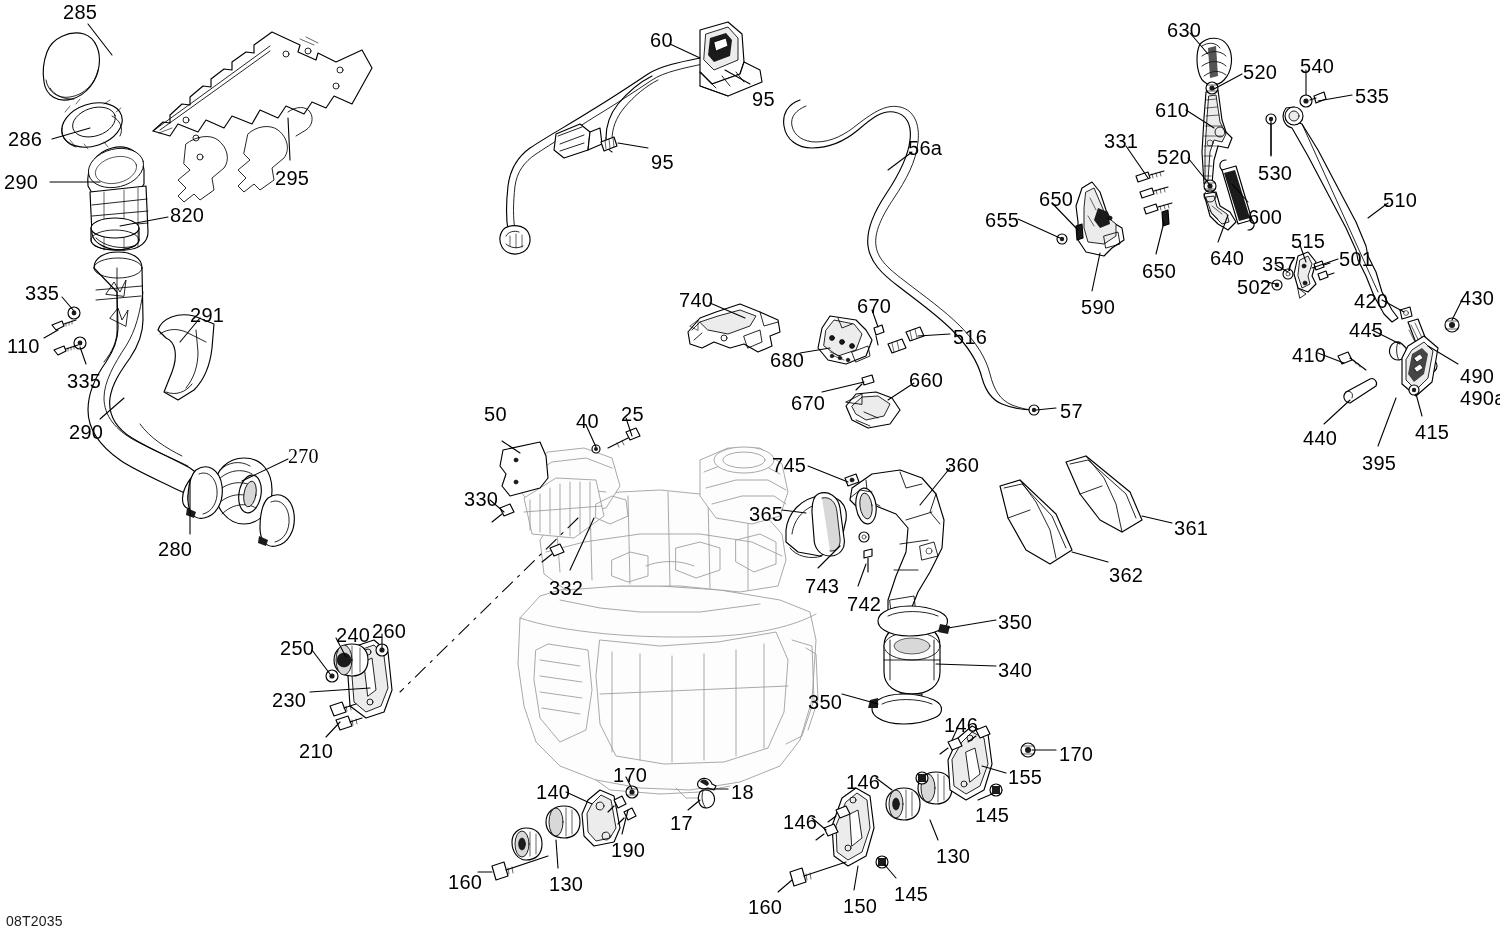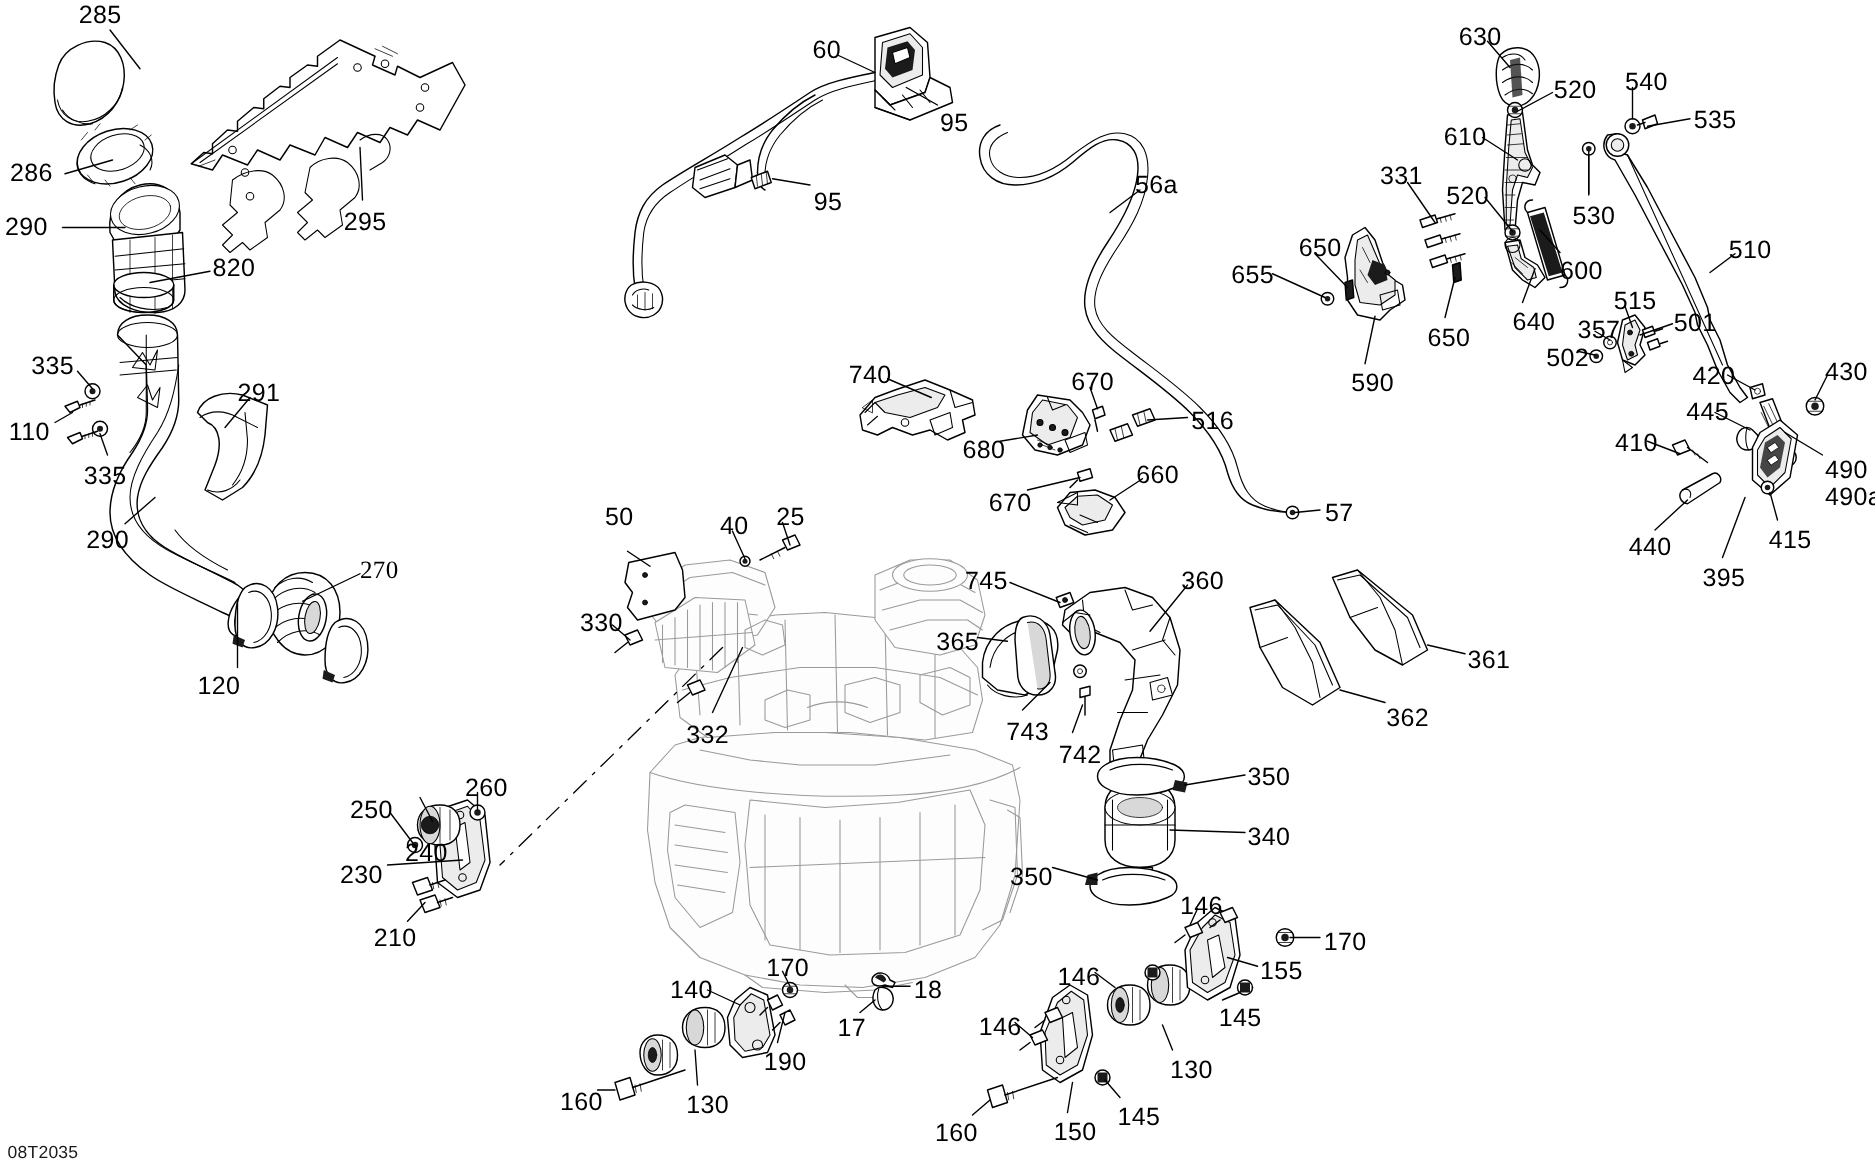--- a/index.html
+++ b/index.html
@@ -787,21 +787,21 @@
       <div class="callout" style="left: 8px; top: 129px;">286</div>
       <div class="callout" style="left: 4px; top: 172px;">290</div>
       <div class="callout" style="left: 170px; top: 205px;">820</div>
       <div class="callout" style="left: 275px; top: 168px;">295</div>
       <div class="callout" style="left: 25px; top: 283px;">335</div>
       <div class="callout" style="left: 7px; top: 336px;">110</div>
       <div class="callout" style="left: 67px; top: 371px;">335</div>
       <div class="callout" style="left: 190px; top: 305px;">291</div>
       <div class="callout" style="left: 69px; top: 422px;">290</div>
       <div class="callout" style="left: 288px; top: 446px; font-family: Liberation Serif, serif;">270</div>
-      <div class="callout" style="left: 158px; top: 539px;">120</div>
+      <div class="callout" style="left: 158px; top: 539px;">280</div>
       <div class="callout" style="left: 650px; top: 30px;">60</div>
       <div class="callout" style="left: 752px; top: 89px;">95</div>
       <div class="callout" style="left: 651px; top: 152px;">95</div>
       <div class="callout" style="left: 908px; top: 138px;">56a</div>
       <div class="callout" style="left: 1060px; top: 401px;">57</div>
       <div class="callout" style="left: 679px; top: 290px;">740</div>
       <div class="callout" style="left: 770px; top: 350px;">680</div>
       <div class="callout" style="left: 857px; top: 296px;">670</div>
       <div class="callout" style="left: 953px; top: 327px;">516</div>
       <div class="callout" style="left: 791px; top: 393px;">670</div>
@@ -843,21 +843,21 @@
       <div class="callout" style="left: 945px; top: 455px;">360</div>
       <div class="callout" style="left: 749px; top: 504px;">365</div>
       <div class="callout" style="left: 805px; top: 576px;">743</div>
       <div class="callout" style="left: 847px; top: 594px;">742</div>
       <div class="callout" style="left: 1174px; top: 518px;">361</div>
       <div class="callout" style="left: 1109px; top: 565px;">362</div>
       <div class="callout" style="left: 998px; top: 612px;">350</div>
       <div class="callout" style="left: 998px; top: 660px;">340</div>
       <div class="callout" style="left: 808px; top: 692px;">350</div>
       <div class="callout" style="left: 280px; top: 638px;">250</div>
-      <div class="callout" style="left: 324px; top: 625px; margin-top: 48px;">240</div>
+      <div class="callout" style="left: 336px; top: 625px;">240</div>
       <div class="callout" style="left: 372px; top: 621px;">260</div>
       <div class="callout" style="left: 272px; top: 690px;">230</div>
       <div class="callout" style="left: 299px; top: 741px;">210</div>
       <div class="callout" style="left: 613px; top: 765px;">170</div>
       <div class="callout" style="left: 536px; top: 782px;">140</div>
       <div class="callout" style="left: 731px; top: 782px;">18</div>
       <div class="callout" style="left: 670px; top: 813px;">17</div>
       <div class="callout" style="left: 611px; top: 840px;">190</div>
       <div class="callout" style="left: 549px; top: 874px;">130</div>
       <div class="callout" style="left: 448px; top: 872px;">160</div>

